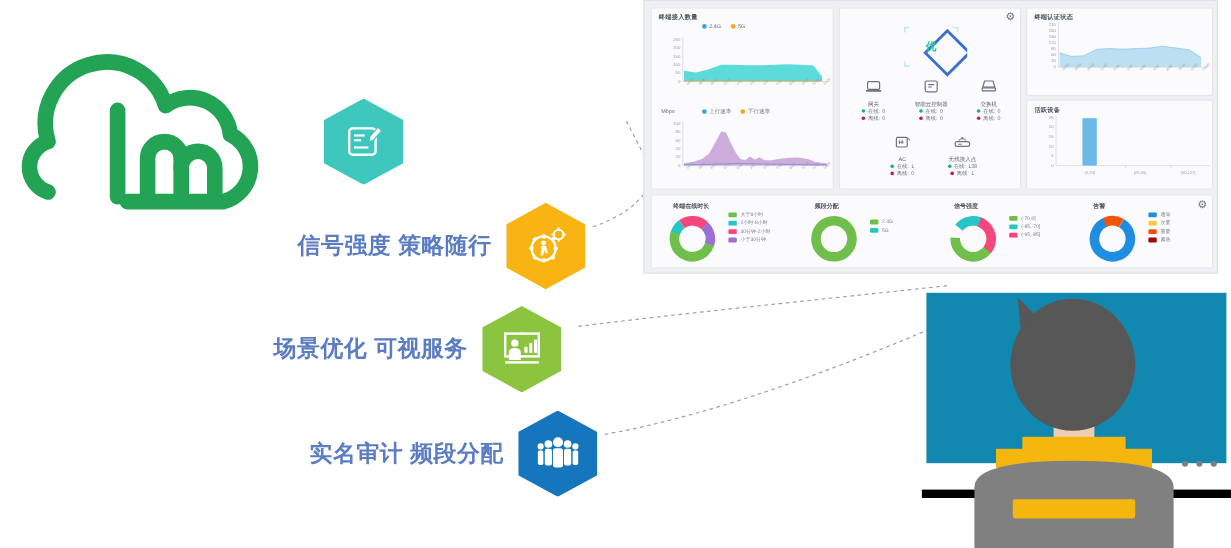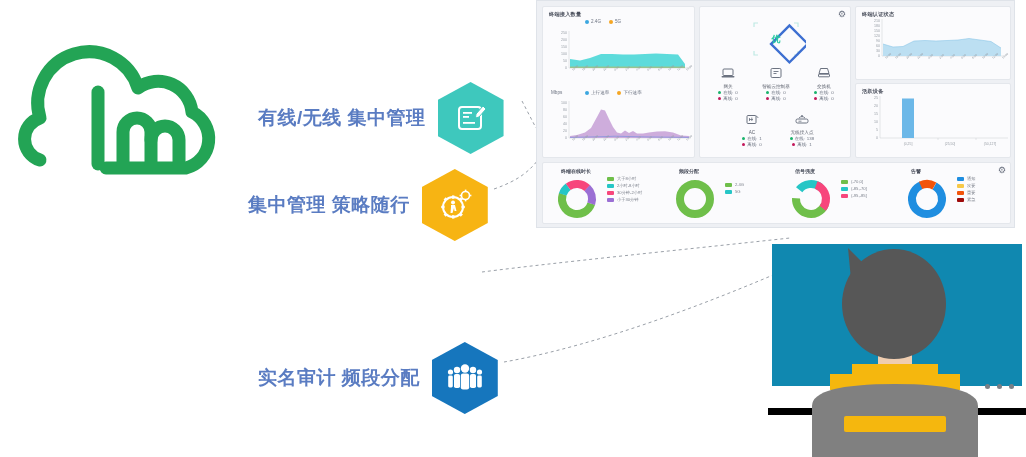--- a/index.html
+++ b/index.html
@@ -93,36 +93,35 @@
       </g>
       <g fill="none" stroke="#23a455" stroke-width="13" stroke-linecap="round" stroke-linejoin="round">
         <path d="M88 52 L88 124"></path>
         <path d="M113 124 L113 92 A14 14 0 0 1 141 92 L141 124"></path>
         <path d="M141 100 A14 14 0 0 1 169 100 L169 124"></path>
       </g>
     </svg>
   </div>
 
   <div class="feature-row f1">
-    <span class="feature-label">有线/无线 集中管理</span>
     <span class="hexwrap">
       <span class="hex" style="background:#3ec8bd">
         <svg width="34" height="34" viewBox="0 0 34 34">
           <rect x="5" y="6" width="22" height="22" rx="3" fill="none" stroke="#fff" stroke-width="2"></rect>
           <rect x="9" y="11" width="9" height="1.8" fill="#fff"></rect>
           <rect x="9" y="15" width="6" height="1.8" fill="#fff"></rect>
           <rect x="9" y="21" width="12" height="1.8" fill="#fff"></rect>
           <path d="M22 13 L29 5 L32 8 L25 16 L21.5 17 Z" fill="#fff" stroke="#3ec8bd" stroke-width="1"></path>
         </svg>
       </span>
     </span>
   </div>
 
   <div class="feature-row f2">
-    <span class="feature-label">集中管理 策略随行</span>
+    <span class="feature-label">信号强度 策略随行</span>
     <span class="hexwrap">
       <span class="hex" style="background:#f7b413">
         <svg width="36" height="36" viewBox="0 0 36 36">
           <g fill="none" stroke="#fff" stroke-width="2">
             <circle cx="16" cy="20" r="10"></circle>
           </g>
           <g fill="#fff">
             <rect x="15" y="8.4" width="2.4" height="3.4"></rect>
               <rect x="15" y="28.2" width="2.4" height="3.4"></rect>
             <rect x="4.2" y="18.8" width="3.4" height="2.4"></rect>
@@ -143,20 +142,41 @@
             <rect x="27.8" y="2.6" width="1.6" height="2.2"></rect>
               <rect x="27.8" y="12.2" width="1.6" height="2.2"></rect>
             <rect x="22.6" y="7.7" width="2.2" height="1.6"></rect>
               <rect x="32.2" y="7.7" width="2.2" height="1.6"></rect>
           </g>
         </svg>
       </span>
     </span>
   </div>
 
+  <div class="feature-row f3">
+    <span class="feature-label">场景优化 可视服务</span>
+    <span class="hexwrap">
+      <span class="hex" style="background:#8bc53f">
+        <svg width="36" height="34" viewBox="0 0 36 34">
+          <rect x="4" y="4" width="28" height="19" fill="none" stroke="#fff" stroke-width="2"></rect>
+          <rect x="17" y="3" width="2" height="2" fill="#fff"></rect>
+          <g fill="#fff">
+            <rect x="20" y="15" width="2.6" height="5"></rect>
+            <rect x="24" y="12" width="2.6" height="8"></rect>
+            <rect x="28" y="9" width="2.6" height="11"></rect>
+          </g>
+          <g fill="#fff">
+            <circle cx="12" cy="12" r="3"></circle>
+            <path d="M7 26 L7 20 Q7 16 12 16 Q17 16 17 20 L17 26 Z"></path>
+          </g>
+          <rect x="4" y="27" width="28" height="2" fill="#fff"></rect>
+        </svg>
+      </span>
+    </span>
+  </div>
 
   <div class="feature-row f4">
     <span class="feature-label">实名审计 频段分配</span>
     <span class="hexwrap">
       <span class="hex" style="background:#1676bd">
         <svg width="40" height="30" viewBox="0 0 40 30">
           <g fill="#fff">
             <circle cx="5.5" cy="9" r="2.6"></circle>
               <rect x="3.2" y="12.5" width="4.6" height="12" rx="1.4"></rect>
             <circle cx="34.5" cy="9" r="2.6"></circle>

